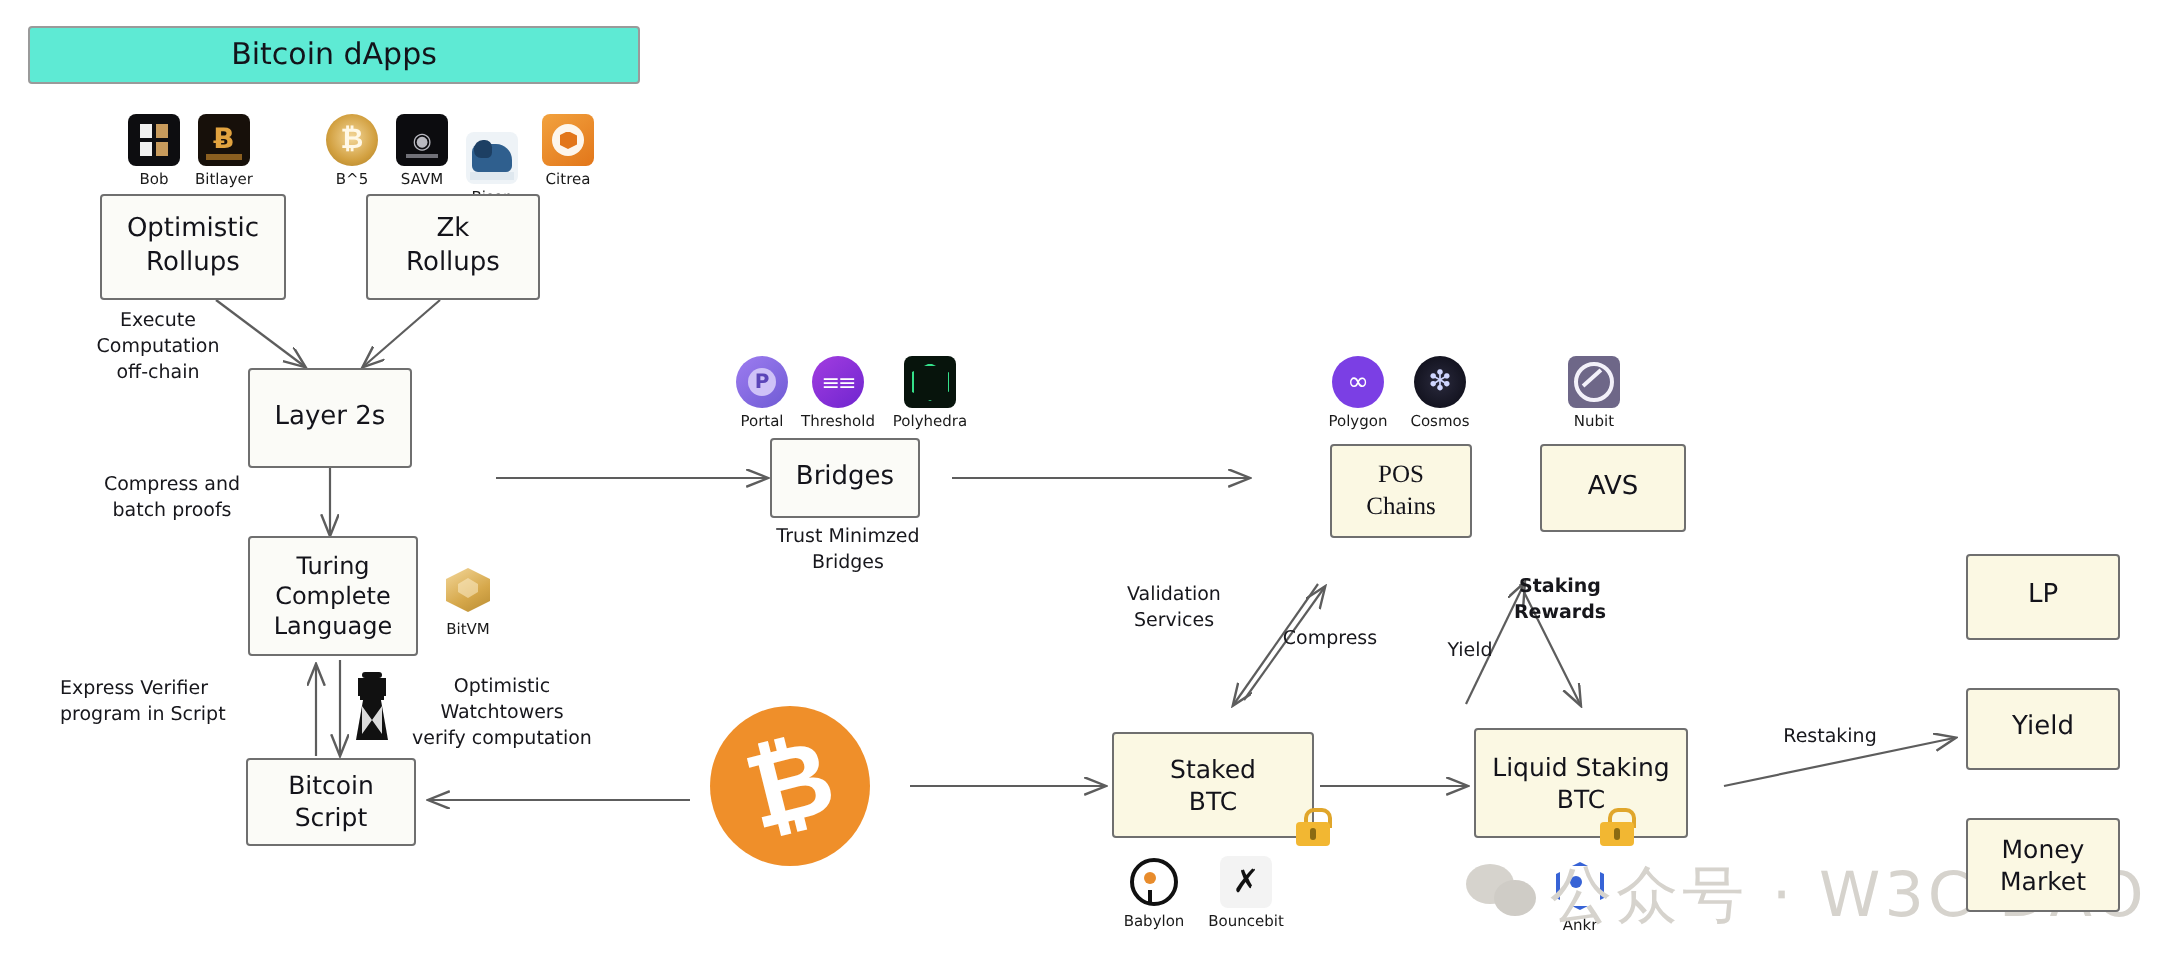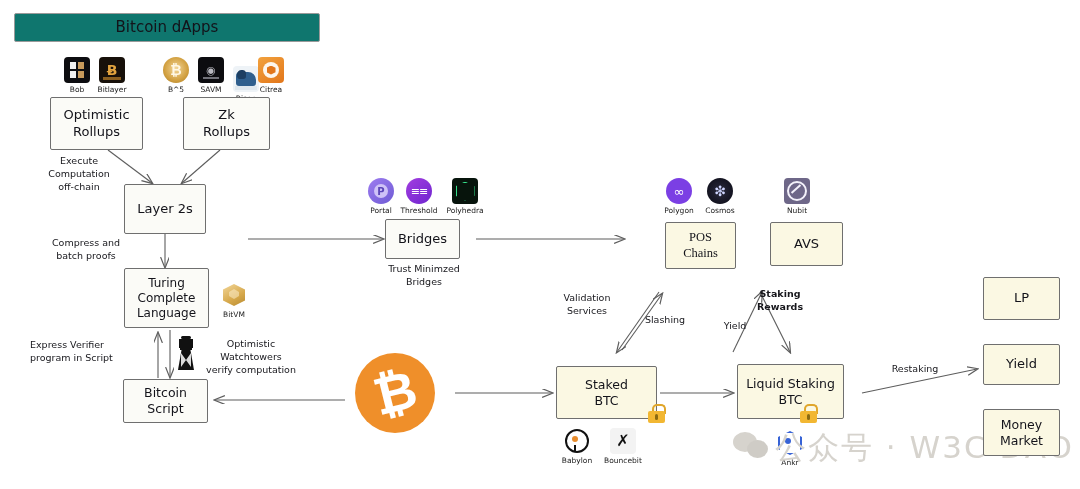--- a/index.html
+++ b/index.html
@@ -22,21 +22,21 @@
     text-align:center;
     font-family:"DejaVu Sans", sans-serif;
     color:#13131a;
     line-height:1.25;
     box-sizing:border-box;
   }
   .box-white{background:#fbfbf7;}
   .box-cream{background:#fbf8e3;}
 
   .title-bar{
-    background:#0f766e;border:1px solid #9a9a9a;
+    background:#5eead4;border:1px solid #9a9a9a;
   }
 
   
   .ico{position:absolute;}
   .ico-img{width:26px;height:26px;border-radius:4px;overflow:hidden;position:relative;}
   .ico-cap{
     position:absolute;left:50%;transform:translateX(-50%);
     top:28px;white-space:nowrap;font-size:7.5px;color:#1a1a1a;
     font-family:"DejaVu Sans", sans-serif;
   }
@@ -144,21 +144,21 @@
 
   <div class="ico" style="left:233px;top:66px;">
     <div class="ico-img" style="background:#eef3f7;">
       <div class="abs" style="left:3px;top:6px;width:20px;height:14px;background:#2f5f8e;border-radius:4px 8px 3px 3px;"></div>
       <div class="abs" style="left:4px;top:4px;width:9px;height:9px;background:#1d3f63;border-radius:50% 40% 30% 40%;"></div>
       <div class="abs" style="left:2px;bottom:2px;width:22px;height:4px;background:#dfe8ef;"></div>
     </div>
     <div class="ico-cap">Bison</div>
   </div>
 
-  <div class="ico" style="left:258px;top:57px;">
+  <div class="ico" style="left:271px;top:57px;">
     <div class="ico-img" style="background:linear-gradient(145deg,#f2a23e,#e2761a);display:flex;align-items:center;justify-content:center;">
       <div style="width:16px;height:16px;border-radius:50%;background:#fdf6ec;position:relative;">
         <div class="abs" style="left:3.5px;top:3.5px;width:9px;height:9px;background:#e2761a;
              clip-path:polygon(50% 0,100% 25%,100% 75%,50% 100%,0 75%,0 25%);"></div>
       </div>
     </div>
     <div class="ico-cap">Citrea</div>
   </div>
 
   <div class="box box-white" style="left:50px;top:97px;width:93px;height:53px;font-size:13px;white-space:pre-line;">
@@ -277,21 +277,21 @@
     </div>
     <div class="ico-cap">Nubit</div>
   </div>
 
   <div class="box box-cream" style="left:770px;top:222px;width:73px;height:44px;font-size:13px;">
     <span>AVS</span>
   </div>
 
   <div class="lbl" style="left:551px;top:292px;width:72px;">Validation
 Services</div>
-  <div class="lbl" style="left:636px;top:314px;width:58px;">Slashing</div>
+  <div class="lbl" style="left:636px;top:314px;width:58px;">Compress</div>
   <div class="lbl" style="left:748px;top:288px;width:64px;font-weight:bold;">Staking
 Rewards</div>
   <div class="lbl" style="left:714px;top:320px;width:42px;">Yield</div>
   <div class="lbl" style="left:874px;top:363px;width:82px;">Restaking</div>
 
   <div class="ico" style="left:355px;top:353px;">
     <div style="width:80px;height:80px;border-radius:50%;background:#ef8f2a;display:flex;align-items:center;justify-content:center;">
       <div style="color:#ffffff;font-size:52px;font-weight:bold;line-height:1;transform:rotate(-14deg);font-family:'DejaVu Sans',sans-serif;">₿</div>
     </div>
   </div>

